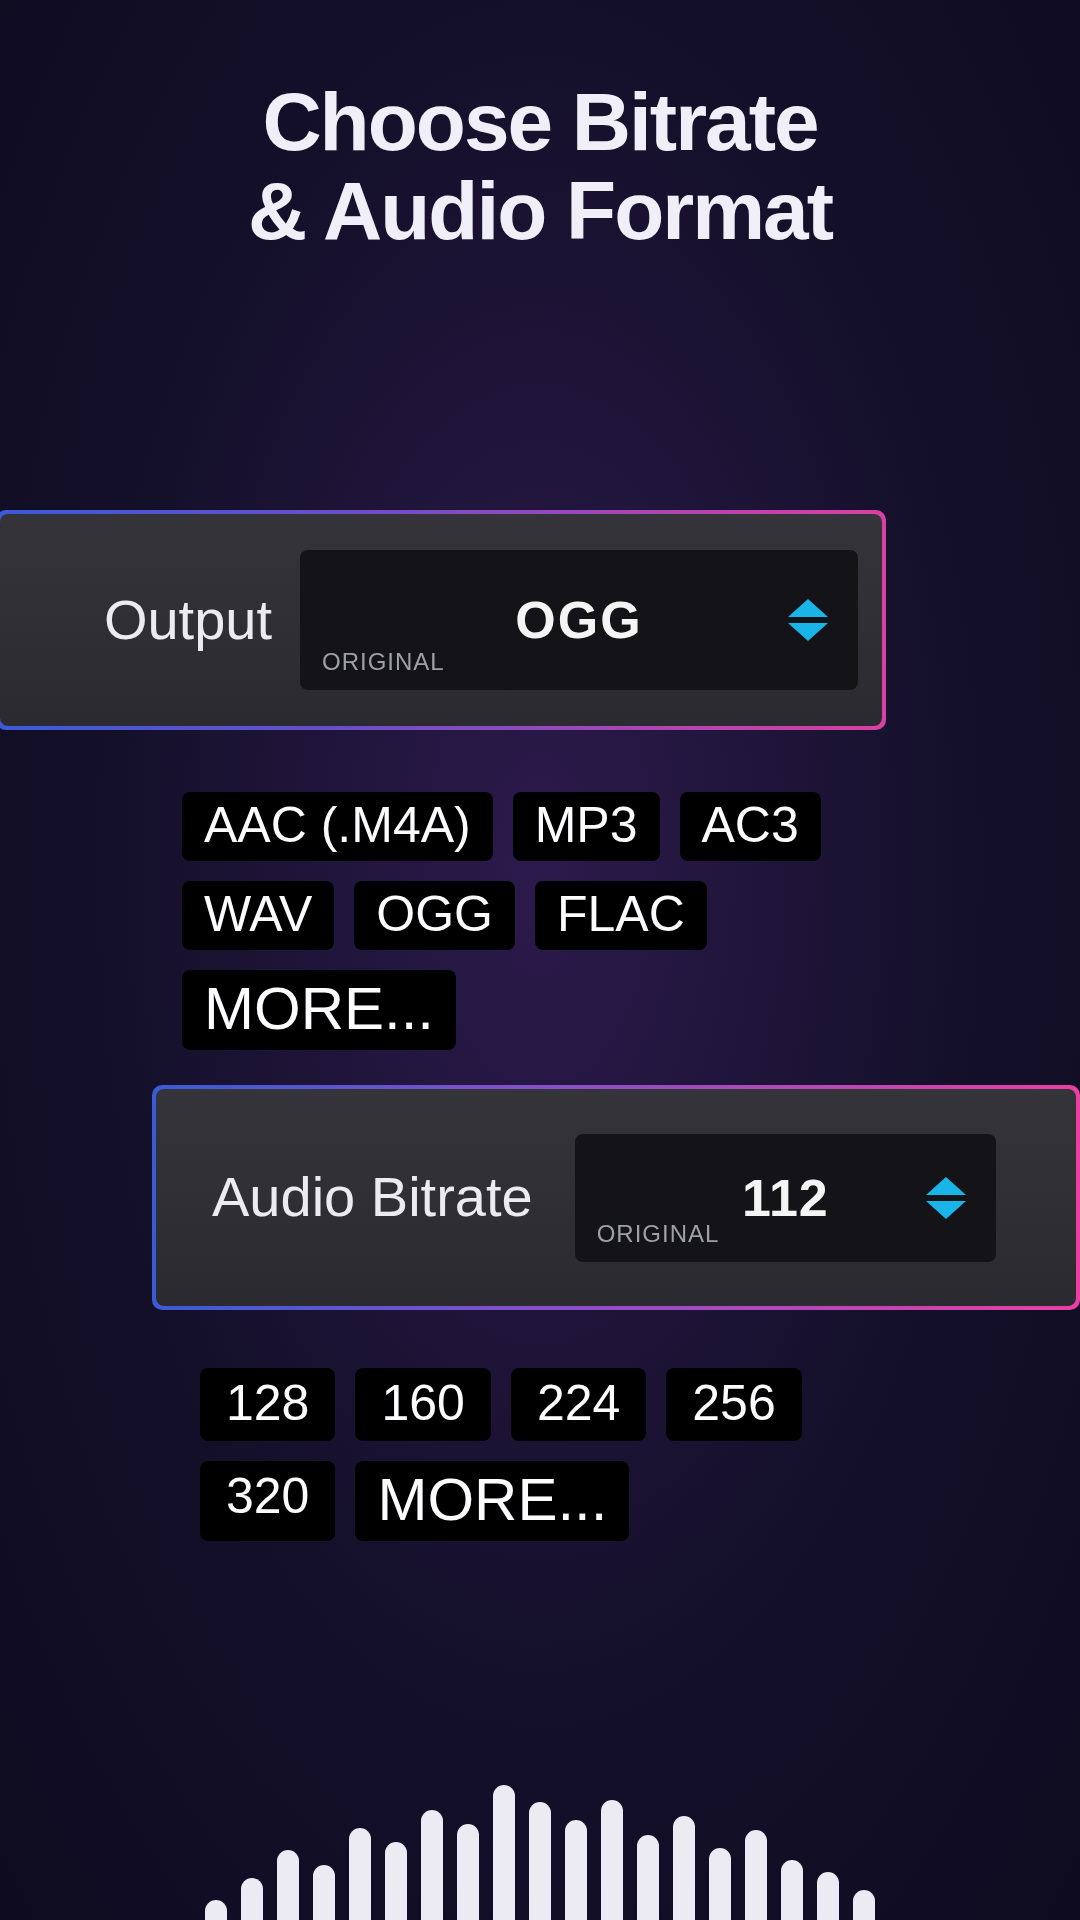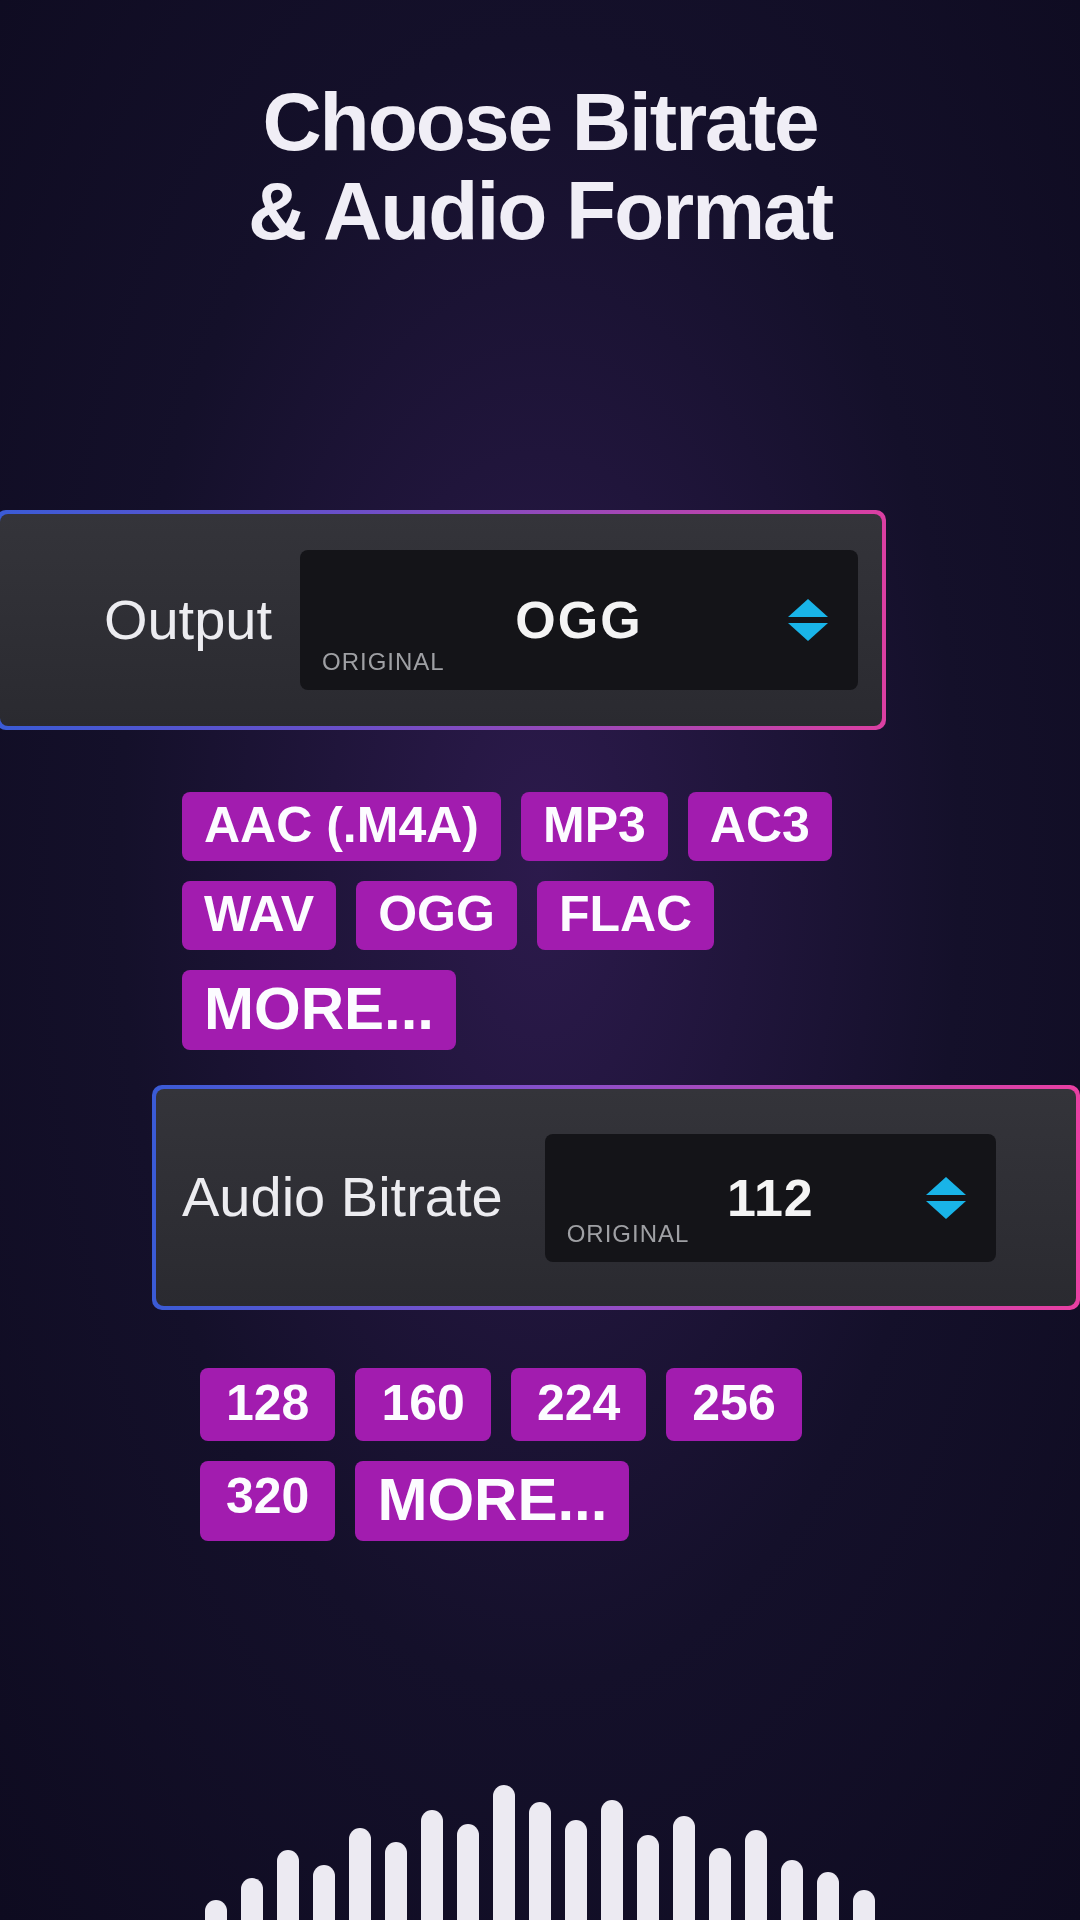--- a/index.html
+++ b/index.html
@@ -60,21 +60,21 @@
     font-weight: 500;
     line-height: 1.05;
   }
   .card-label.two-line {
     text-align: right;
     width: 300px;
     padding-right: 28px;
     padding-left: 4px;
   }
   .card-label.one-line {
-    padding-left: 26px;
+    padding-left: 56px;
     padding-right: 20px;
     white-space: nowrap;
   }
 
   .dropdown {
     flex: 1;
     background: #141418;
     border-radius: 8px;
     position: relative;
     height: 140px;
@@ -124,23 +124,23 @@
   .pill-group {
     position: absolute;
     display: flex;
     flex-wrap: wrap;
     gap: 20px 20px;
   }
   .pill-group.formats { left: 182px; top: 792px; width: 760px; }
   .pill-group.bitrates { left: 200px; top: 1368px; width: 680px; }
 
   .pill {
-    background: #a21caf;
+    background: #000000;
     color: #fcfcff;
-    font-weight: 700;
+    font-weight: 400;
     font-size: 50px;
     padding: 6px 22px 8px 22px;
     border-radius: 8px;
     line-height: 1.1;
     letter-spacing: 0px;
     cursor: pointer;
     user-select: none;
   }
   .pill.bitrate { font-size: 50px; padding: 8px 26px 10px 26px; }
   .pill.more    { font-size: 60px; }

